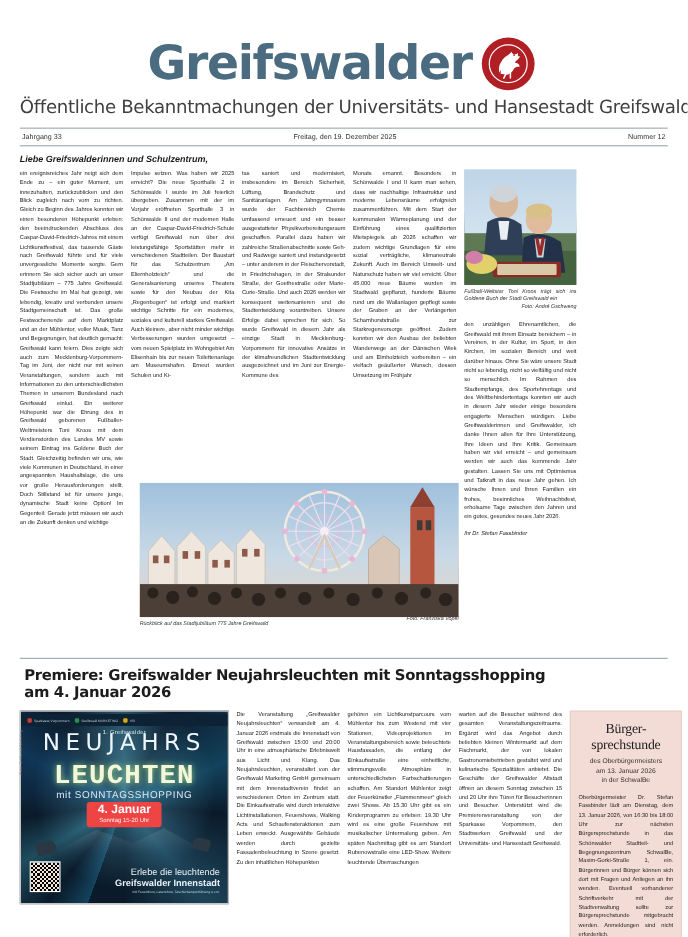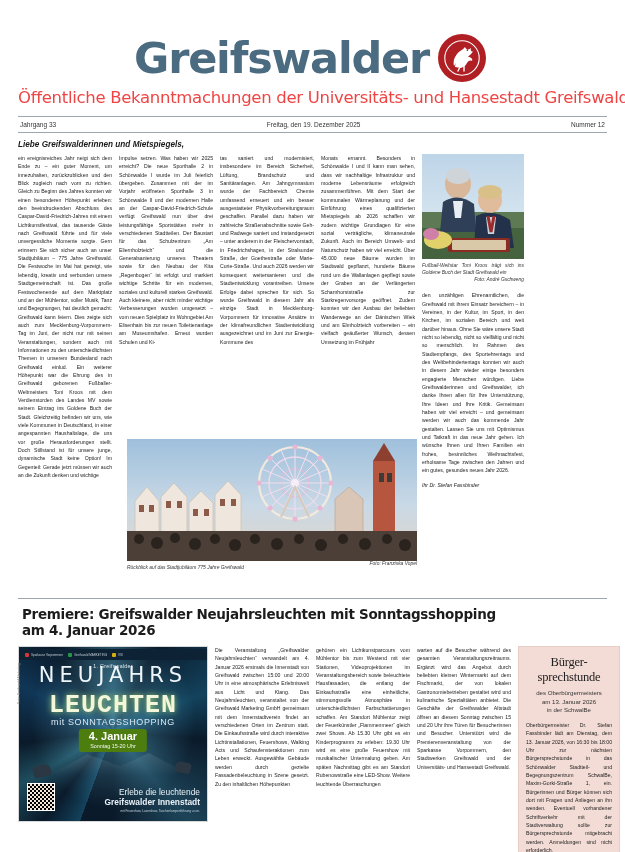--- a/index.html
+++ b/index.html
@@ -31,21 +31,21 @@
     background:#b01f24;
     position:relative;margin:0 5px;
     flex:0 0 auto;
     display:flex;align-items:center;justify-content:center;
   }
   .crest svg{display:block;}
   .masthead-sub{
     text-align:center;
     font-family:"DejaVu Sans", sans-serif;
     font-size:16.5px;
-    color:#ef4444;
+    color:#404040;
     margin-top:6px;
     letter-spacing:-0.3px;
     white-space:nowrap;
   }
   .mh-rule{height:1px;background:#9aa7b0;margin-top:9px;}
   .mh-meta{
     display:flex;justify-content:space-between;align-items:center;
     font-size:6.5px;color:#333;
     padding:4px 2px 4px 2px;
   }
@@ -132,21 +132,21 @@
     font-family:"DejaVu Sans", sans-serif;
     font-size:21px;letter-spacing:5px;color:#eef6fb;font-weight:400;}
   .p-leu{position:absolute;top:44px;left:0;right:0;text-align:center;
     font-family:Liberation Mono, monospace;
     font-size:25px;letter-spacing:1px;font-weight:700;
     color:#f2f6da;
     text-shadow:0 0 6px rgba(180,230,120,.85);}
   .p-son{position:absolute;top:70px;left:0;right:0;text-align:center;
     font-size:9px;color:#dbe8f0;letter-spacing:.6px;}
   .p-date{position:absolute;top:82px;left:50%;transform:translateX(-50%);
-    background:#4d7c0f;color:#fff;border-radius:3px;
+    background:#ef4444;color:#fff;border-radius:3px;
     padding:2px 10px 3px 10px;text-align:center;}
   .p-date .d1{font-size:11px;font-weight:700;line-height:1.05;}
   .p-date .d2{font-size:5.4px;opacity:.95;}
   .p-lamp{position:absolute;bottom:44px;left:14px;width:18px;height:12px;
     background:#2b3742;border-radius:3px 6px 3px 3px;transform:rotate(-12deg);}
   .p-lamp2{position:absolute;bottom:48px;right:16px;width:16px;height:11px;
     background:#2b3742;border-radius:6px 3px 3px 3px;transform:rotate(14deg);}
   .p-beam{position:absolute;bottom:46px;left:30px;right:30px;height:22px;
     border-top:1px solid rgba(255,255,255,.55);
     clip-path:polygon(0 100%,30% 10%,56% 62%,78% 4%,100% 70%,100% 100%);
@@ -207,21 +207,21 @@
     <div class="masthead-sub">Öffentliche Bekanntmachungen der Universitäts- und Hansestadt Greifswald</div>
     <div class="mh-rule"></div>
     <div class="mh-meta">
       <span>Jahrgang 33</span>
       <span class="center">Freitag, den 19. Dezember 2025</span>
       <span>Nummer 12</span>
     </div>
     <div class="mh-rule2"></div>
   </div>
 
-  <div class="lead-title">Liebe Greifswalderinnen und Mietspiegels,</div>
+  <div class="lead-title">Liebe Greifswalderinnen und Schulzentrum,</div>
 
   <div class="lead-grid">
 
     <div class="col">
       <p>ein ereignisreiches Jahr neigt sich dem Ende zu – ein guter Moment, um innezuhalten, zurückzublicken und den Blick zugleich nach vorn zu richten. Gleich zu Beginn des Jahres konnten wir einen besonderen Höhepunkt erleben: den beeindruckenden Abschluss des Caspar-David-Friedrich-Jahres mit einem Lichtkunstfestival, das tausende Gäste nach Greifswald führte und für viele unvergessliche Momente sorgte. Gern erinnern Sie sich sicher auch an unser Stadtjubiläum – 775 Jahre Greifswald. Die Festwoche im Mai hat gezeigt, wie lebendig, kreativ und verbunden unsere Stadtgemeinschaft ist. Das große Festwochenende auf dem Marktplatz und an der Mühlentor, voller Musik, Tanz und Begegnungen, hat deutlich gemacht: Greifswald kann feiern. Dies zeigte sich auch zum Mecklenburg-Vorpommern-Tag im Juni, der nicht nur mit seinen Veranstaltungen, sondern auch mit Informationen zu den unterschiedlichsten Themen in unserem Bundesland nach Greifswald einlud. Ein weiterer Höhepunkt war die Ehrung des in Greifswald geborenen Fußballer-Weltmeisters Toni Kroos mit dem Verdienstorden des Landes MV sowie seinem Eintrag ins Goldene Buch der Stadt. Gleichzeitig befinden wir uns, wie viele Kommunen in Deutschland, in einer angespannten Haushaltslage, die uns vor große Herausforderungen stellt. Doch Stillstand ist für unsere junge, dynamische Stadt keine Option! Im Gegenteil: Gerade jetzt müssen wir auch an die Zukunft denken und wichtige</p>
     </div>
 
     <div class="col">
       <p>Impulse setzen.
 Was haben wir 2025 erreicht? Die neue Sporthalle 2 in Schönwalde I wurde im Juli feierlich übergeben. Zusammen mit der im Vorjahr eröffneten Sporthalle 3 in Schönwalde II und der modernen Halle an der Caspar-David-Friedrich-Schule verfügt Greifswald nun über drei leistungsfähige Sportstätten mehr in verschiedenen Stadtteilen. Der Baustart für das Schulzentrum „Am Eliernholzteich“ und die Generalsanierung unseres Theaters sowie für den Neubau der Kita „Regenbogen“ ist erfolgt und markiert wichtige Schritte für ein modernes, soziales und kulturell starkes Greifswald.

